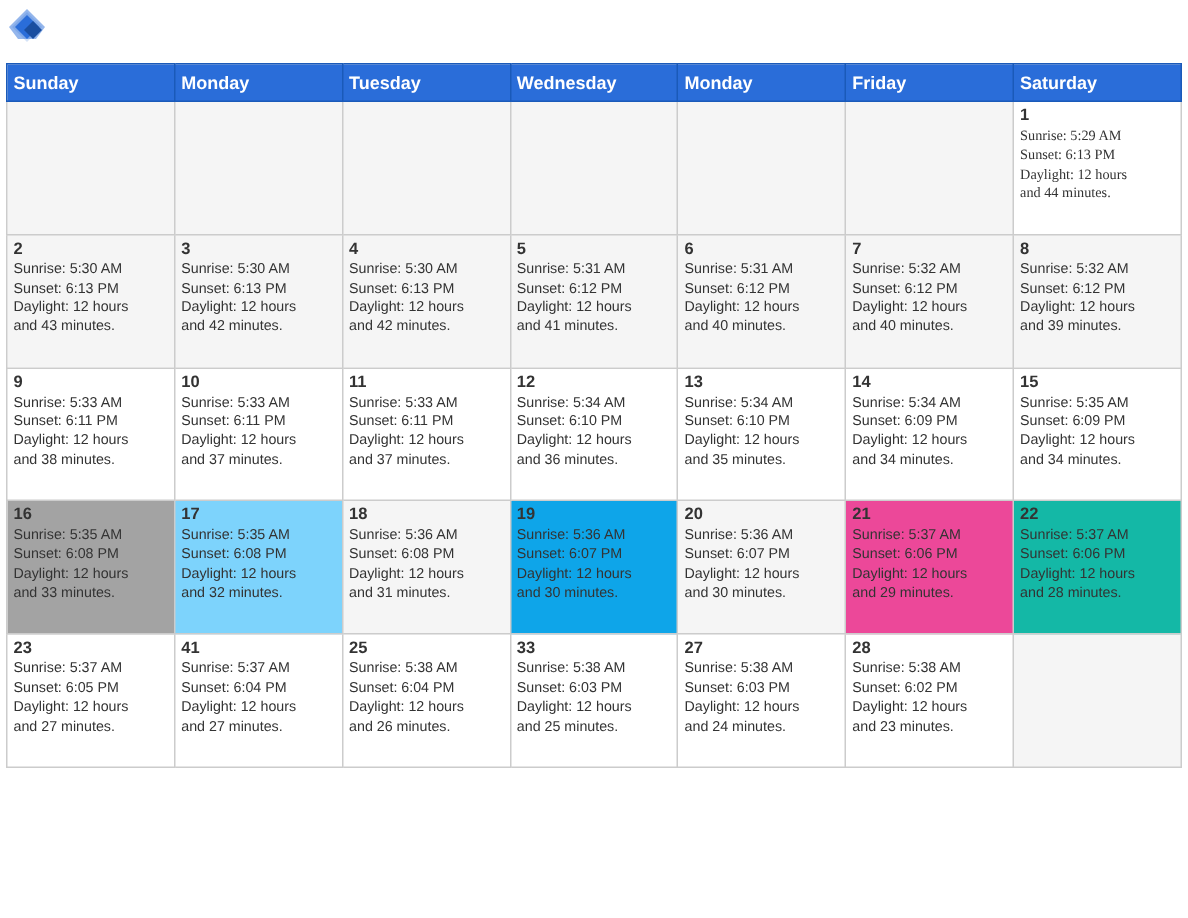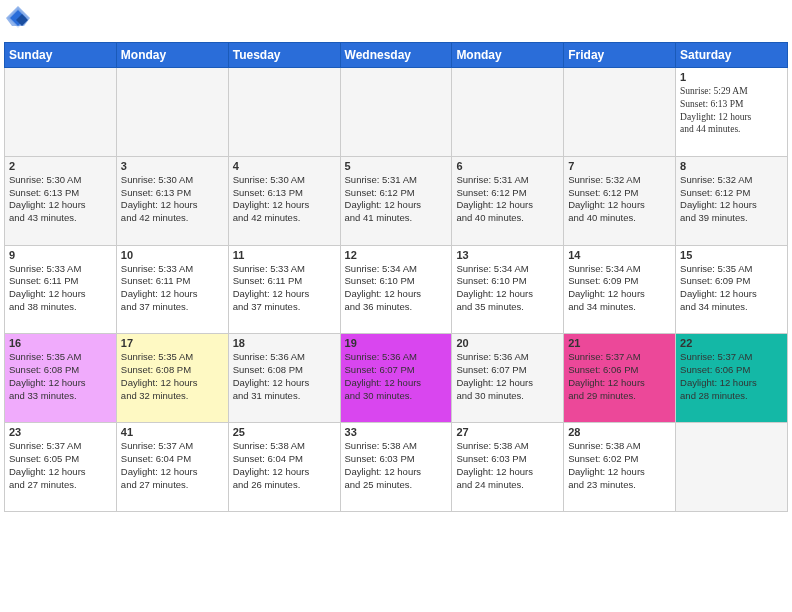--- a/index.html
+++ b/index.html
@@ -248,42 +248,42 @@
           </td>
           <td>
             <span class="day-num">15</span>
             <div class="day-info" style="white-space: pre-line;">Sunrise: 5:35 AM
 Sunset: 6:09 PM
 Daylight: 12 hours
 and 34 minutes.</div>
           </td>
         </tr>
         <tr>
-          <td style="background: #f0abfc; margin-top: 23px;">
+          <td style="background: #a3a3a3; margin-top: 23px;">
             <span class="day-num">16</span>
             <div class="day-info" style="white-space: pre-line;">Sunrise: 5:35 AM
 Sunset: 6:08 PM
 Daylight: 12 hours
 and 33 minutes.</div>
           </td>
-          <td style="background: #fef9c3;">
+          <td style="background: #7dd3fc;">
             <span class="day-num">17</span>
             <div class="day-info" style="white-space: pre-line;">Sunrise: 5:35 AM
 Sunset: 6:08 PM
 Daylight: 12 hours
 and 32 minutes.</div>
           </td>
           <td style="background: rgb(245, 245, 245);">
             <span class="day-num">18</span>
             <div class="day-info" style="white-space: pre-line;">Sunrise: 5:36 AM
 Sunset: 6:08 PM
 Daylight: 12 hours
 and 31 minutes.</div>
           </td>
-          <td style="background: #d946ef; margin-top: 40px;">
+          <td style="background: #0ea5e9; margin-top: 40px;">
             <span class="day-num">19</span>
             <div class="day-info" style="white-space: pre-line;">Sunrise: 5:36 AM
 Sunset: 6:07 PM
 Daylight: 12 hours
 and 30 minutes.</div>
           </td>
           <td style="background: rgb(245, 245, 245);">
             <span class="day-num">20</span>
             <div class="day-info" style="white-space: pre-line;">Sunrise: 5:36 AM
 Sunset: 6:07 PM

